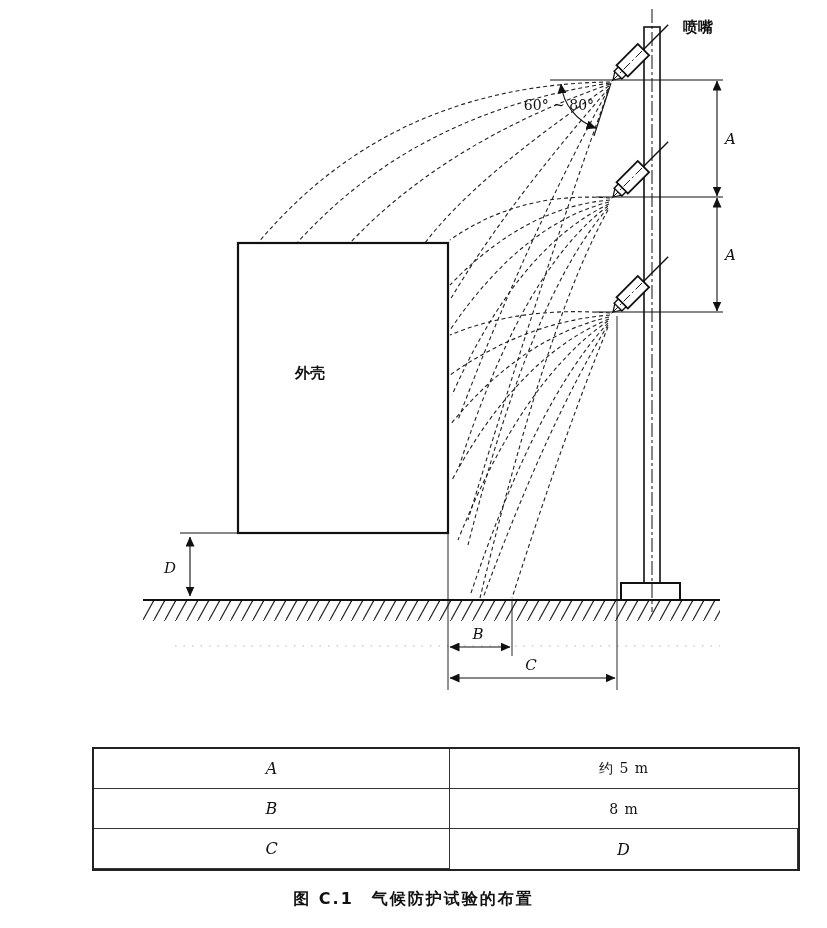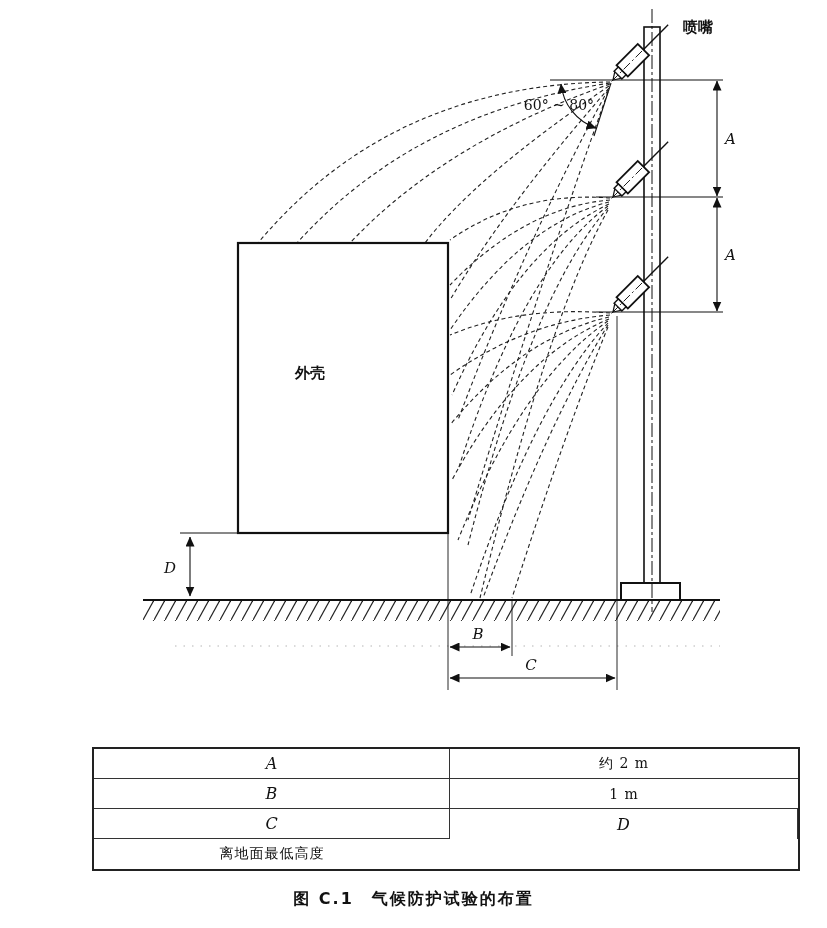--- a/index.html
+++ b/index.html
@@ -109,23 +109,22 @@
     <line x1="450" y1="678" x2="615" y2="678" stroke="#111" stroke-width="1.1" marker-start="url(#arr)" marker-end="url(#arr)"></line>
     <text class="dim-letter" x="531" y="670" text-anchor="middle">C</text>
 
     <use href="#nozzle-def" transform="translate(613,80) rotate(-45)"></use>
     <use href="#nozzle-def" transform="translate(613,197) rotate(-45)"></use>
     <use href="#nozzle-def" transform="translate(613,312) rotate(-45)"></use>
   </svg>
 
   <div id="spec-table">
     <div class="tcell sym">A</div>
-    <div class="tcell val">约 2 m</div>
+    <div class="tcell val">约 5 m</div>
     <div class="tcell sym">B</div>
-    <div class="tcell val">1 m</div>
+    <div class="tcell val">8 m</div>
     <div class="tcell sym">C</div>
     <div class="tcell sym row-last">D</div>
-    <div class="tcell val row-last">离地面最低高度</div>
   </div>
 
   <div id="caption">图 C.1　气候防护试验的布置</div>
 
 </div>
 
 </body></html>

